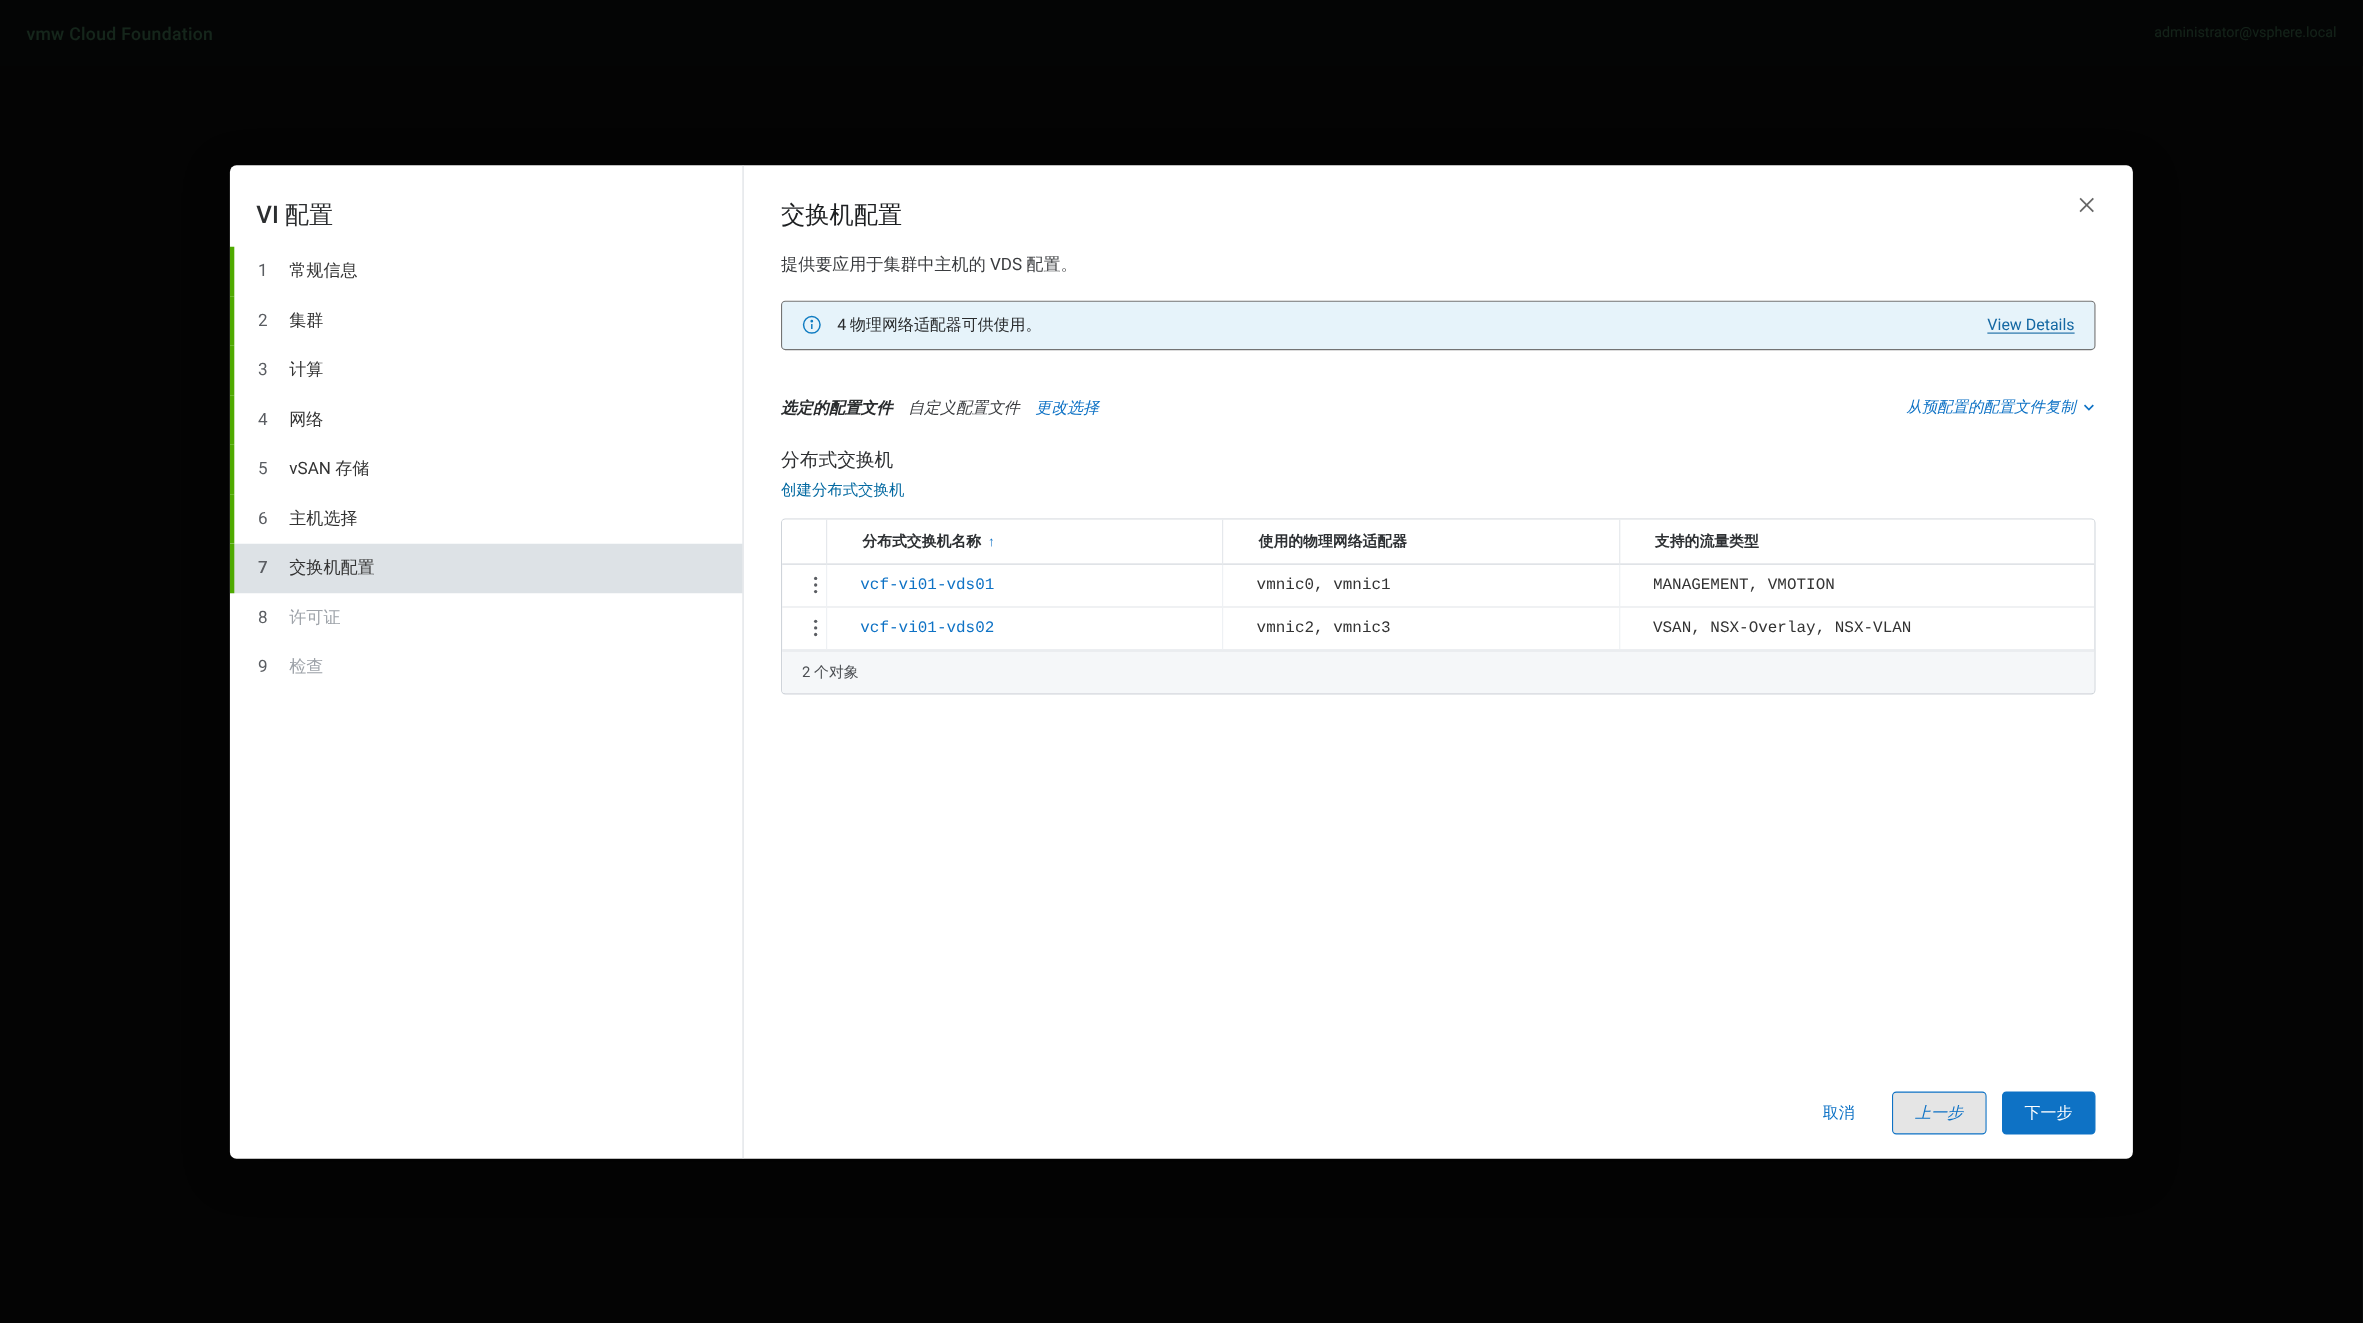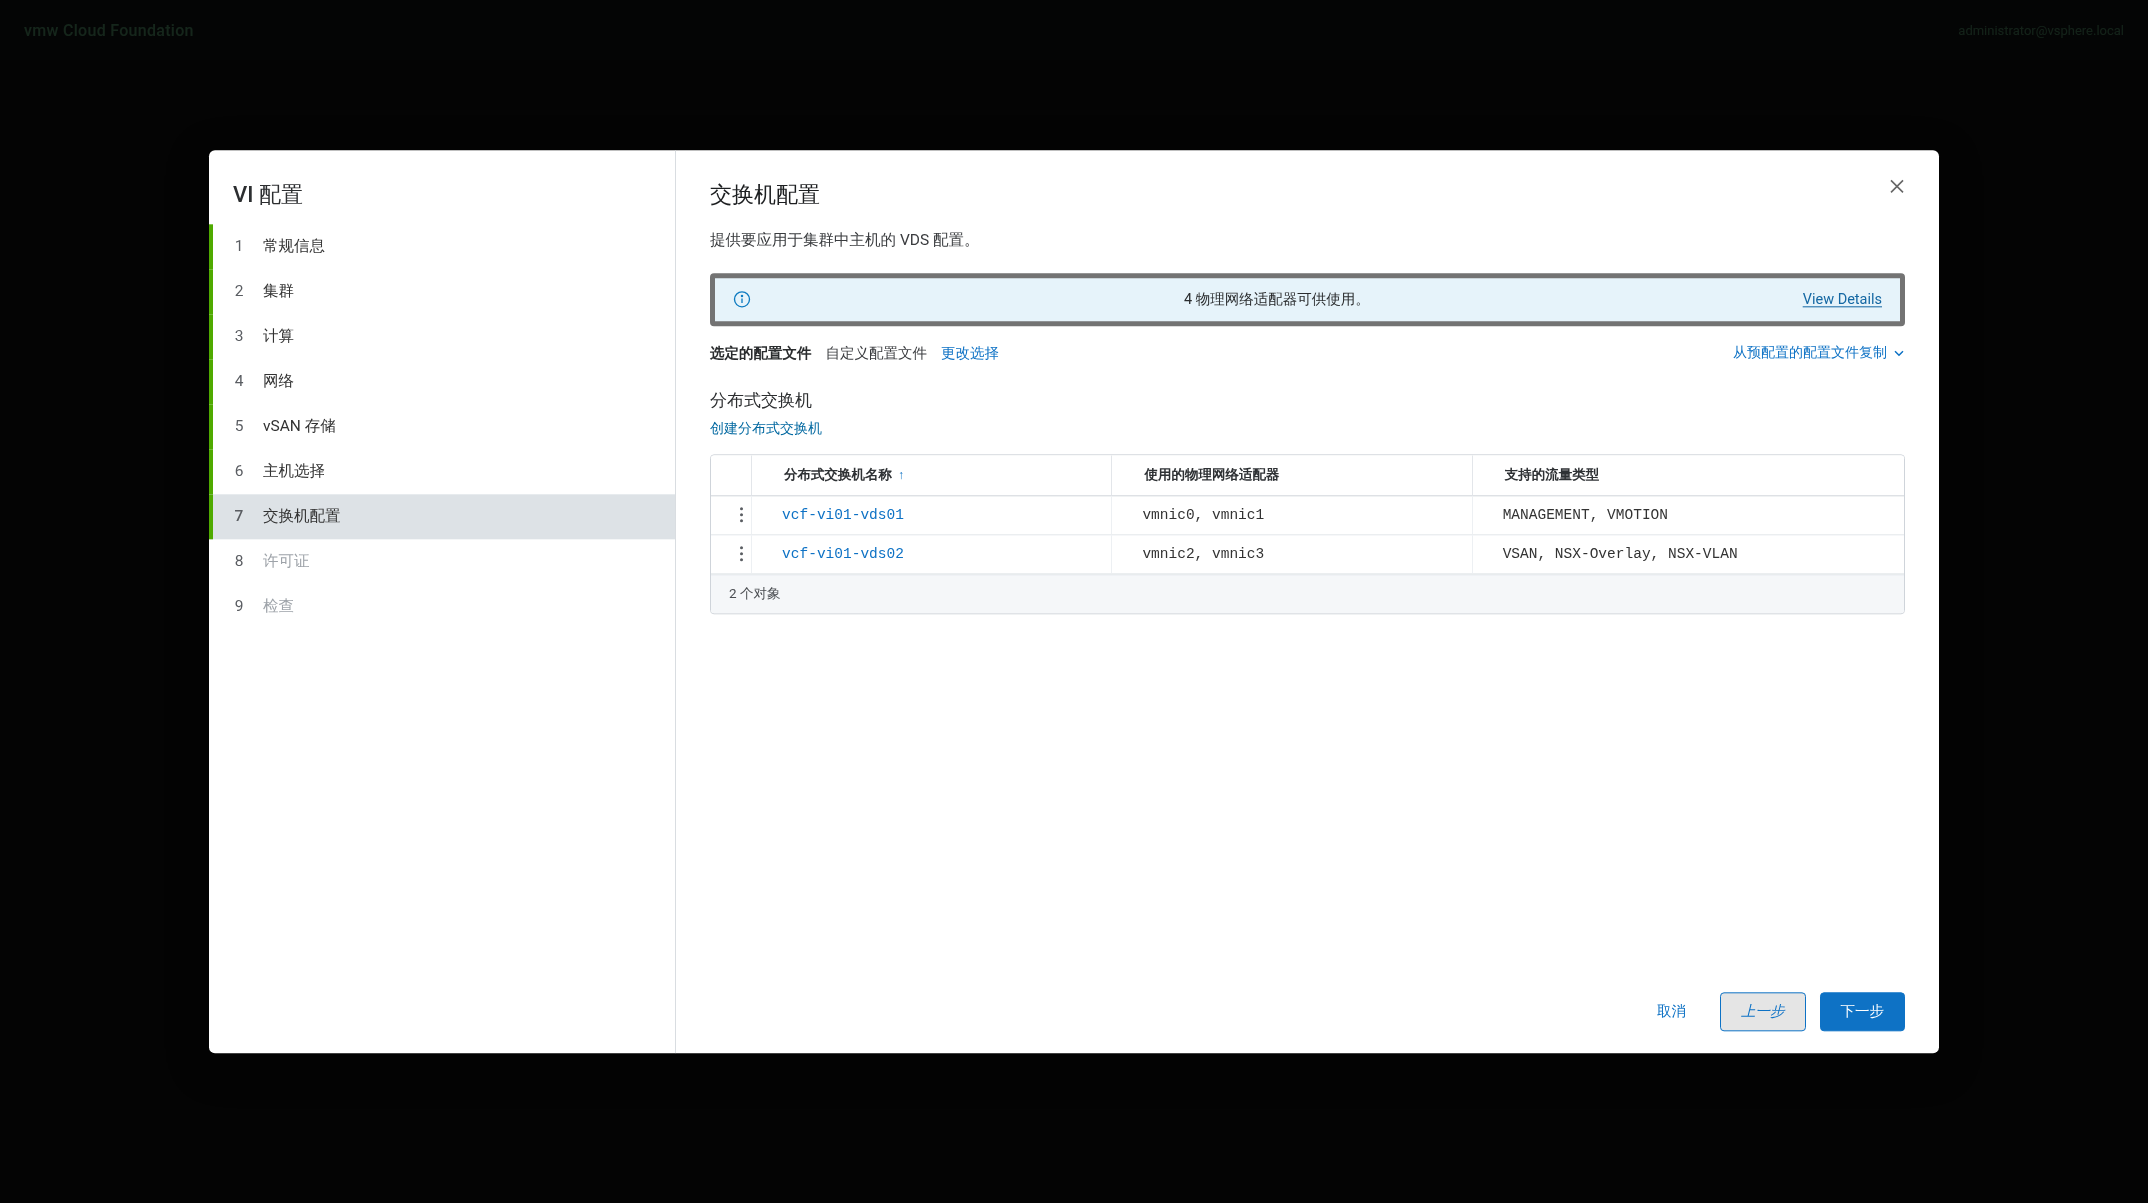--- a/index.html
+++ b/index.html
@@ -27,26 +27,26 @@
   .step.active::before { background:#4faa00; }
   .step.pending { color:#9ea3a9; }
 
   .modal-right { flex:1; padding:30px 34px 22px 34px; display:flex; flex-direction:column; position:relative; }
   .right-title { font-size:22px; font-weight:500; color:#1d1f21; margin-bottom:20px; }
   .close-btn { position:absolute; top:24px; right:28px; width:28px; height:28px; border:none; background:transparent; color:#666; cursor:pointer; }
   .close-btn svg { width:16px; height:16px; }
 
   .subtitle { font-size:15.5px; color:#3a3c3f; margin-bottom:22px; }
 
-  .info-banner { border:5px solid #737373; background:#e6f3fa; border-radius:4px; padding:12px 18px; display:flex; align-items:center; gap:14px; margin-bottom:18px;text-align:center; }
+  .info-banner { border:1px solid #737373; background:#e6f3fa; border-radius:4px; padding:12px 18px; display:flex; align-items:center; gap:14px; margin-bottom:43px; }
   .info-banner .icon { width:18px; height:18px; color:#0e7bc1; flex-shrink:0; }
   .info-banner .msg { flex:1; font-size:14.5px; color:#2a2c2e; }
   .info-banner .details { color:#1568a3; font-size:14.5px; cursor:pointer; text-decoration:underline; text-underline-offset:2px; }
 
-  .profile-row { display:flex; align-items:center; gap:14px; font-size:14.5px; margin-bottom:26px; }
+  .profile-row { display:flex; align-items:center; gap:14px; font-size:14.5px; margin-bottom:26px;font-style:italic; }
   .profile-row .label { font-weight:600; color:#2a2c2e; }
   .profile-row .value { color:#3b3d40; }
   .profile-row .change { color:#0e72c5; cursor:pointer; }
   .profile-row .spacer { flex:1; }
   .profile-row .copy-from { color:#0e72c5; display:flex; align-items:center; gap:6px; cursor:pointer; font-size:14px; }
   .chev { width:12px; height:12px; }
 
   .section-title { font-size:17px; color:#2c2e30; margin-bottom:8px; }
   .create-link { font-size:14px; color:#0369a1; margin-bottom:16px; display:inline-block; }
 

